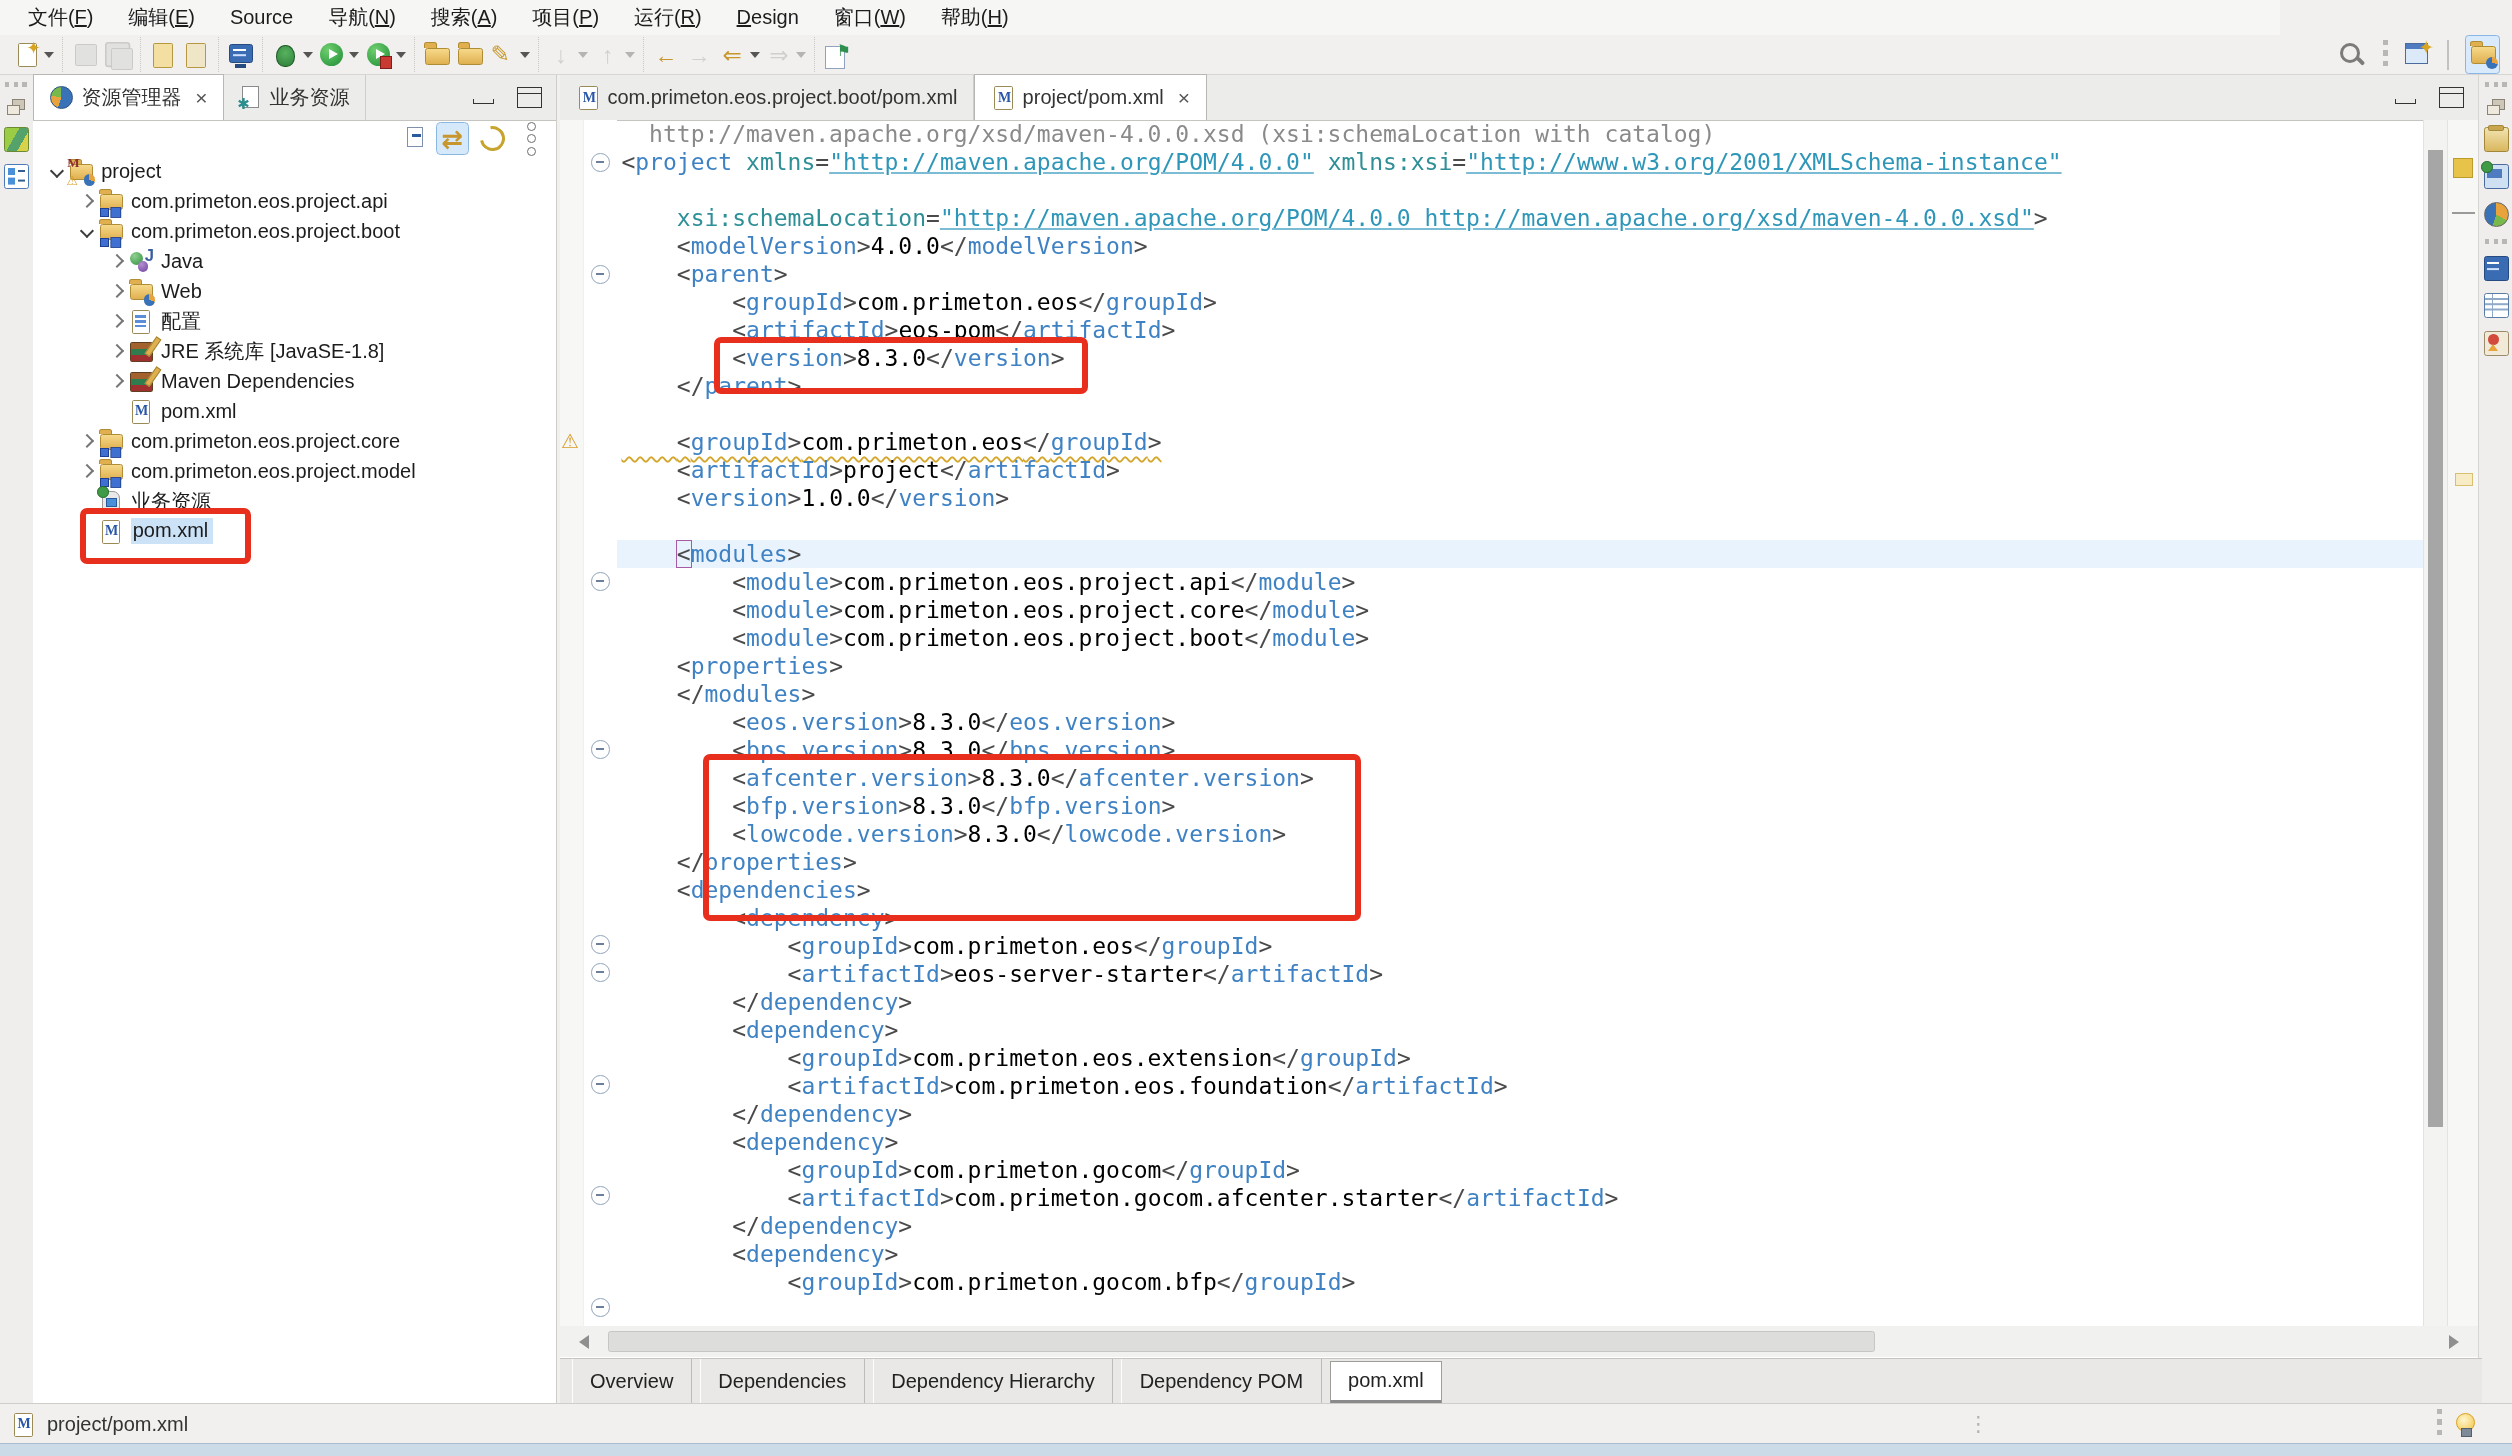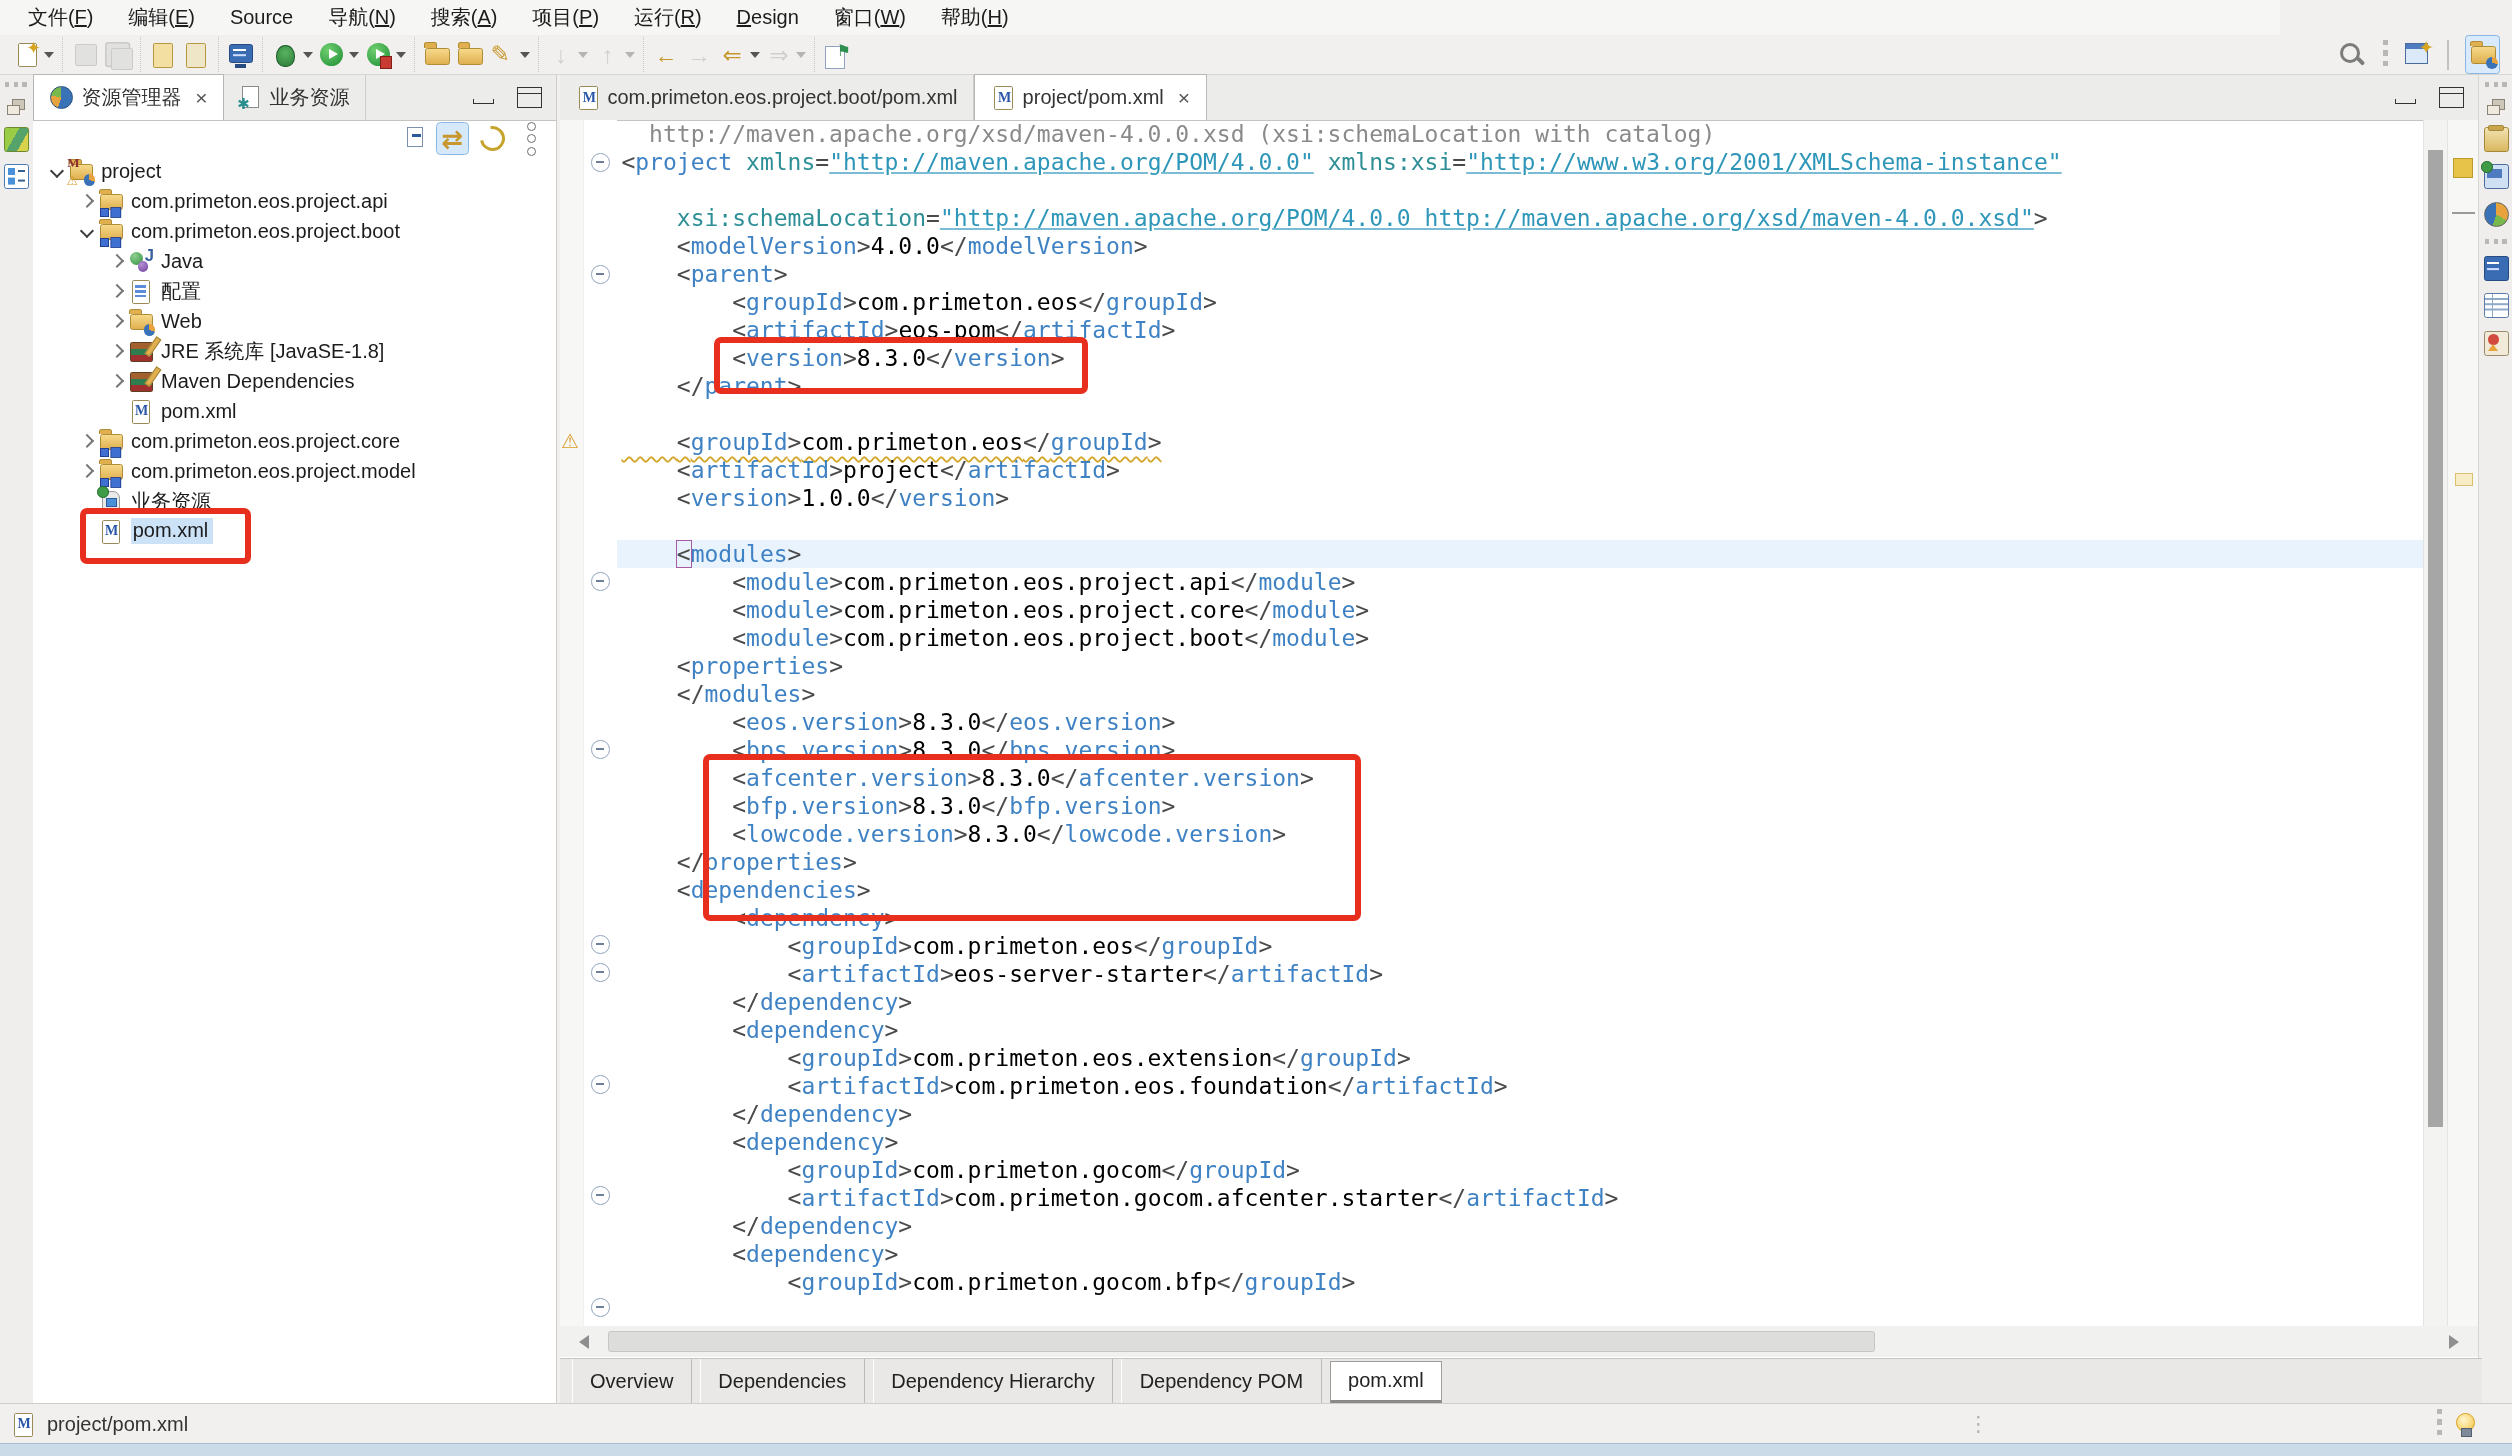--- a/index.html
+++ b/index.html
@@ -428,34 +428,34 @@
           <span class="j-purple"></span>
           <span class="j-j">J</span>
         </span>
         <span class="tlabel">Java</span>
       </div>
       <div class="trow" style="padding-left: 72px;">
         <span class="tw">
           <span class="chev c"></span>
         </span>
         <span class="tico">
+          <span class="foldershape"></span>
+          <span class="dec-globe"></span>
+        </span>
+        <span class="tlabel">Web</span>
+      </div>
+      <div class="trow" style="padding-left: 72px;">
+        <span class="tw">
+          <span class="chev c"></span>
+        </span>
+        <span class="tico">
           <span class="base-doc2"></span>
           <span class="dec-lines"></span>
         </span>
         <span class="tlabel">配置</span>
-      </div>
-      <div class="trow" style="padding-left: 72px;">
-        <span class="tw">
-          <span class="chev c"></span>
-        </span>
-        <span class="tico">
-          <span class="foldershape"></span>
-          <span class="dec-globe"></span>
-        </span>
-        <span class="tlabel">Web</span>
       </div>
       <div class="trow" style="padding-left: 72px;">
         <span class="tw">
           <span class="chev c"></span>
         </span>
         <span class="tico">
           <span class="lib-stack"></span>
           <span class="dec-slash"></span>
         </span>
         <span class="tlabel">JRE 系统库 [JavaSE-1.8]</span>

